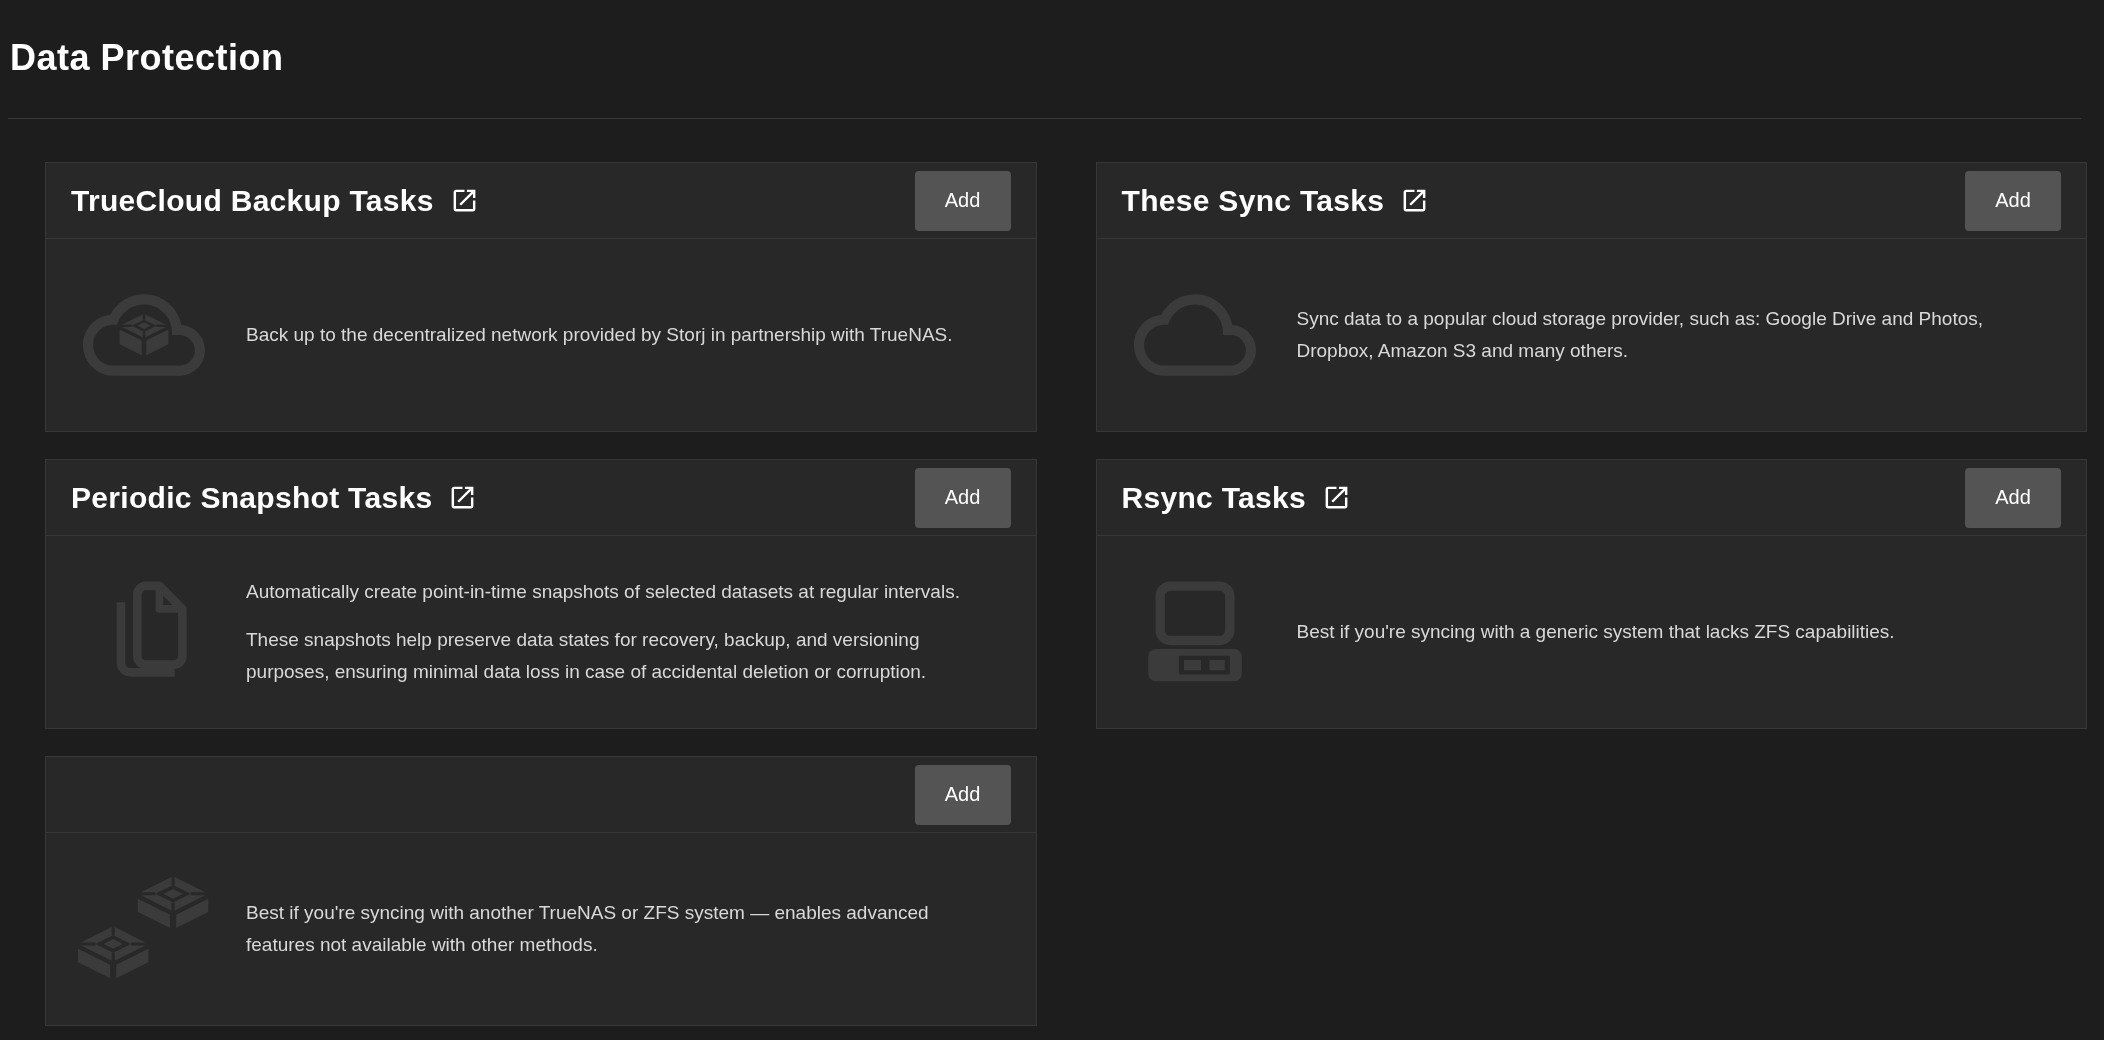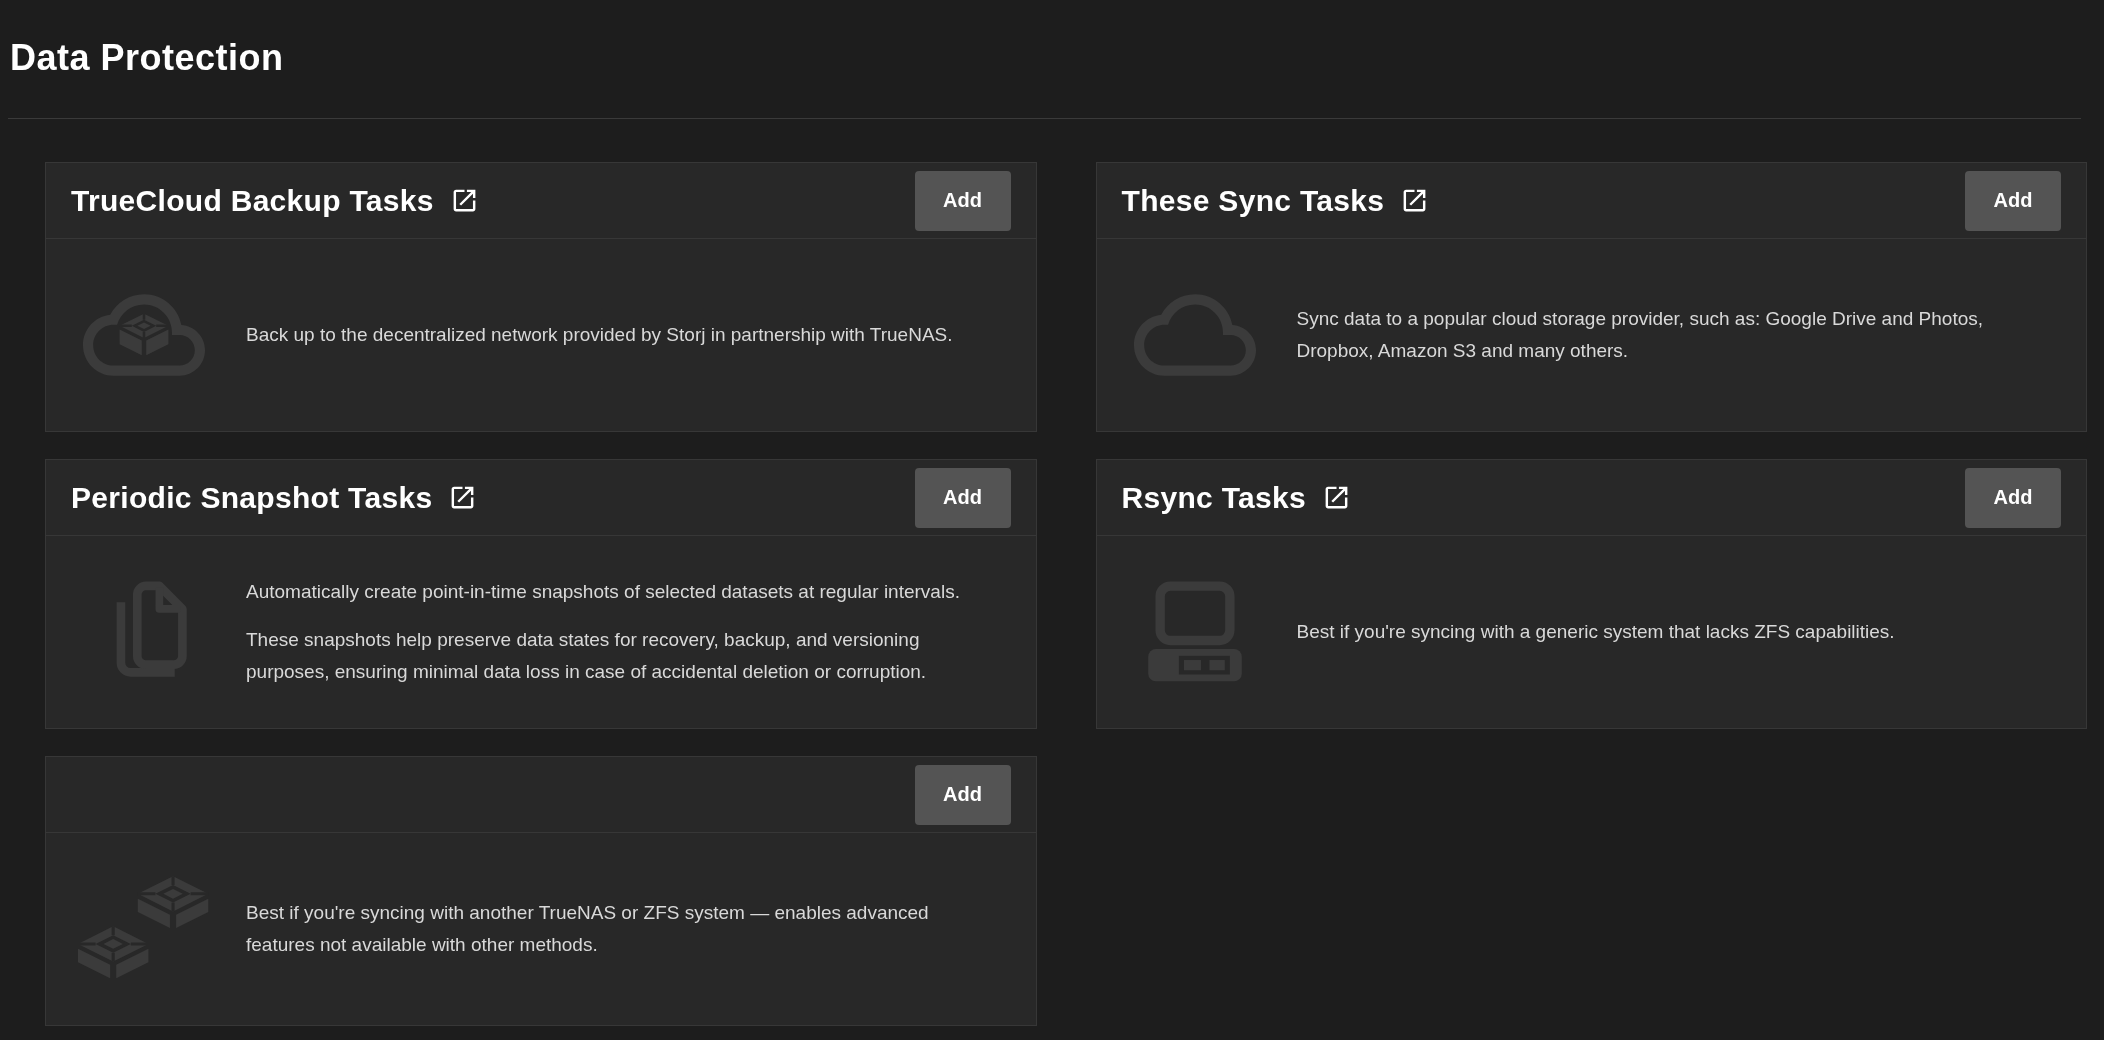--- a/index.html
+++ b/index.html
@@ -36,21 +36,21 @@
   }
   .card-title-link{
     display:flex;align-items:center;gap:16px;cursor:pointer;color:var(--title);
   }
   .card-title{font-size:30px;font-weight:700;letter-spacing:.3px;white-space:nowrap;}
   .external-icon{display:flex;align-items:center;}
   .external-icon svg{width:29px;height:29px;display:block;fill:currentColor;}
   .add-button{
     margin-left:auto;min-width:96px;height:60px;padding:0 24px;
     background:var(--btn);color:var(--btn-text);border:none;border-radius:4px;
-    font-family:"Liberation Sans",sans-serif;font-size:20px;font-weight:700;
+    font-family:"Liberation Sans",sans-serif;font-size:20px;font-weight:400;
     cursor:pointer;
   }
   .card-body{
     flex:1;display:flex;align-items:center;gap:36px;
     padding:10px 38px 10px 32px;
   }
   .icon-box{
     flex:0 0 132px;width:132px;display:flex;align-items:center;justify-content:center;
     color:var(--icon);
   }

